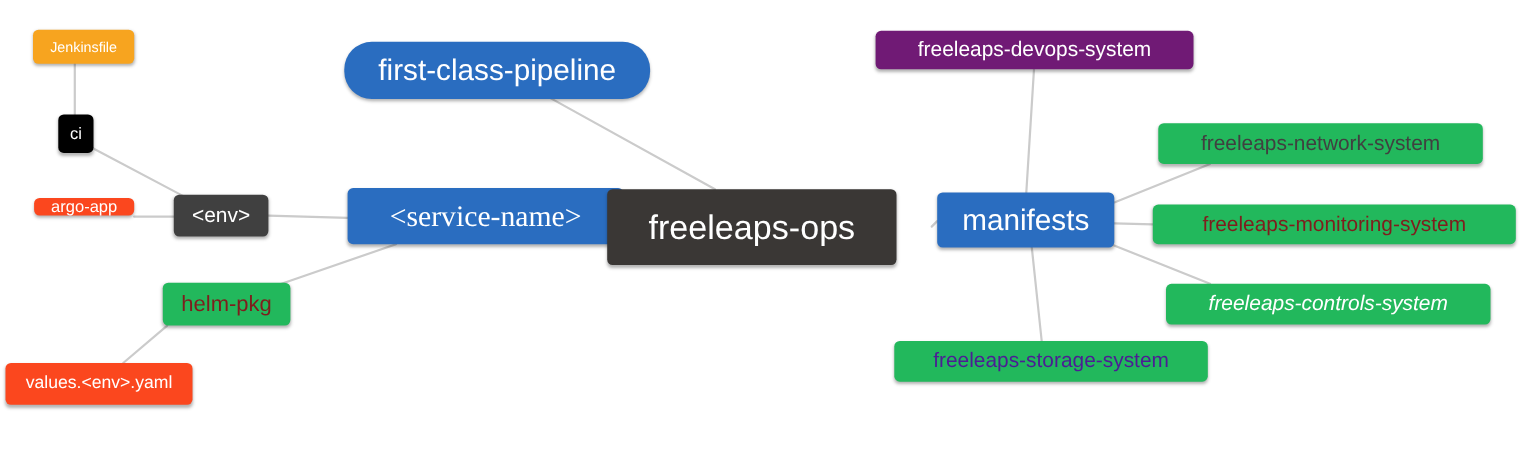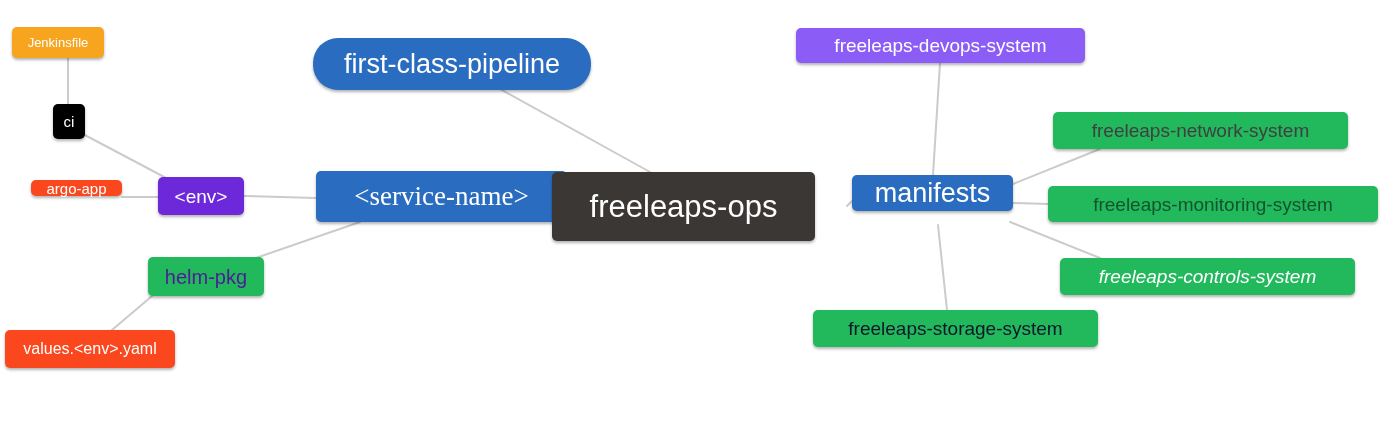--- a/index.html
+++ b/index.html
@@ -39,29 +39,29 @@
       <line x1="500" y1="89" x2="650" y2="172" stroke="#CBCBCB" stroke-width="2"></line>
       <line x1="567" y1="200" x2="584" y2="205" stroke="#CBCBCB" stroke-width="2"></line>
       <line x1="847" y1="206" x2="852" y2="201" stroke="#CBCBCB" stroke-width="2"></line>
       <line x1="933" y1="175" x2="940" y2="63" stroke="#CBCBCB" stroke-width="2"></line>
       <line x1="1013" y1="184" x2="1100" y2="149" stroke="#CBCBCB" stroke-width="2"></line>
       <line x1="1013" y1="203" x2="1048" y2="204" stroke="#CBCBCB" stroke-width="2"></line>
       <line x1="1010" y1="222" x2="1100" y2="258" stroke="#CBCBCB" stroke-width="2"></line>
       <line x1="938" y1="225" x2="947" y2="310" stroke="#CBCBCB" stroke-width="2"></line>
     </svg>
   <div>
-      <div class="node" style="left: 12px; top: 27px; width: 92px; height: 31px; font-size: 13px; background: rgb(247, 164, 31); color: rgb(255, 255, 255);">Jenkinsfile</div>
+      <div class="node" style="left: 30px; top: 27px; width: 92px; height: 31px; font-size: 13px; background: rgb(247, 164, 31); color: rgb(255, 255, 255);">Jenkinsfile</div>
       <div class="node" style="left: 53px; top: 104px; width: 32px; height: 35px; font-size: 15px; background: #000000; color: rgb(255, 255, 255);">ci</div>
       <div class="node" style="left: 31px; top: 180px; width: 91px; height: 16px; font-size: 15px; background: rgb(251, 71, 30); color: rgb(255, 255, 255);">argo-app</div>
-      <div class="node" style="left: 158px; top: 177px; width: 86px; height: 38px; font-size: 19px; background: #6d28d9; color: rgb(255, 255, 255);">&lt;env&gt;</div>
-      <div class="node" style="left: 148px; top: 257px; width: 116px; height: 39px; font-size: 20px; background: rgb(34, 184, 92); color: #4c1d95;">helm-pkg</div>
+      <div class="node" style="left: 158px; top: 177px; width: 86px; height: 38px; font-size: 19px; background: #404040; color: rgb(255, 255, 255);">&lt;env&gt;</div>
+      <div class="node" style="left: 148px; top: 257px; width: 116px; height: 39px; font-size: 20px; background: rgb(34, 184, 92); color: #7f1d1d;">helm-pkg</div>
       <div class="node" style="left: 5px; top: 330px; width: 170px; height: 38px; font-size: 16px; background: rgb(251, 71, 30); color: rgb(255, 255, 255);">values.&lt;env&gt;.yaml</div>
       <div class="node" style="left: 313px; top: 38px; width: 278px; height: 52px; font-size: 27px; background: rgb(42, 109, 192); color: rgb(255, 255, 255); border-radius: 25px;">first-class-pipeline</div>
       <div class="node" style="left: 316px; top: 171px; width: 251px; height: 51px; font-size: 27px; background: rgb(42, 109, 192); color: rgb(255, 255, 255); font-family: Liberation Serif, serif;">&lt;service-name&gt;</div>
       <div class="node" style="left: 552px; top: 172px; width: 263px; height: 69px; font-size: 31px; background: rgb(58, 55, 53); color: rgb(255, 255, 255);">freeleaps-ops</div>
-      <div class="node" style="left: 852px; top: 175px; width: 161px; height: 36px; font-size: 27px; background: rgb(42, 109, 192); color: rgb(255, 255, 255);">manifests</div>
-      <div class="node" style="left: 796px; top: 28px; width: 289px; height: 35px; font-size: 19px; background: #8b5cf6; color: rgb(255, 255, 255);">freeleaps-devops-system</div>
+      <div class="node" style="left: 852px; top: 175px; width: 161px; height: 50px; font-size: 27px; background: rgb(42, 109, 192); color: rgb(255, 255, 255);">manifests</div>
+      <div class="node" style="left: 796px; top: 28px; width: 289px; height: 35px; font-size: 19px; background: #701a75; color: rgb(255, 255, 255);">freeleaps-devops-system</div>
       <div class="node" style="left: 1053px; top: 112px; width: 295px; height: 37px; font-size: 19px; background: rgb(34, 184, 92); color: #404040;">freeleaps-network-system</div>
-      <div class="node" style="left: 1048px; top: 186px; width: 330px; height: 36px; font-size: 19px; background: rgb(34, 184, 92); color: #14532d;">freeleaps-monitoring-system</div>
+      <div class="node" style="left: 1048px; top: 186px; width: 330px; height: 36px; font-size: 19px; background: rgb(34, 184, 92); color: #7f1d1d;">freeleaps-monitoring-system</div>
       <div class="node" style="left: 1060px; top: 258px; width: 295px; height: 37px; font-size: 19px; background: rgb(34, 184, 92); color: rgb(255, 255, 255); font-style: italic;">freeleaps-controls-system</div>
-      <div class="node" style="left: 813px; top: 310px; width: 285px; height: 37px; font-size: 19px; background: rgb(34, 184, 92); color: #0f172a;">freeleaps-storage-system</div>
+      <div class="node" style="left: 813px; top: 310px; width: 285px; height: 37px; font-size: 19px; background: rgb(34, 184, 92); color: #4c1d95;">freeleaps-storage-system</div>
     </div>
 </div>
 
 </body></html>

